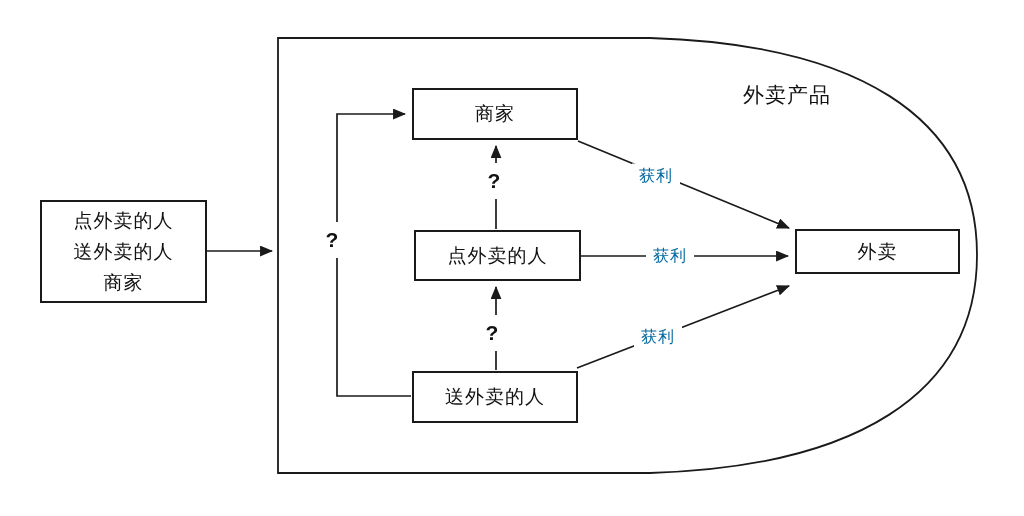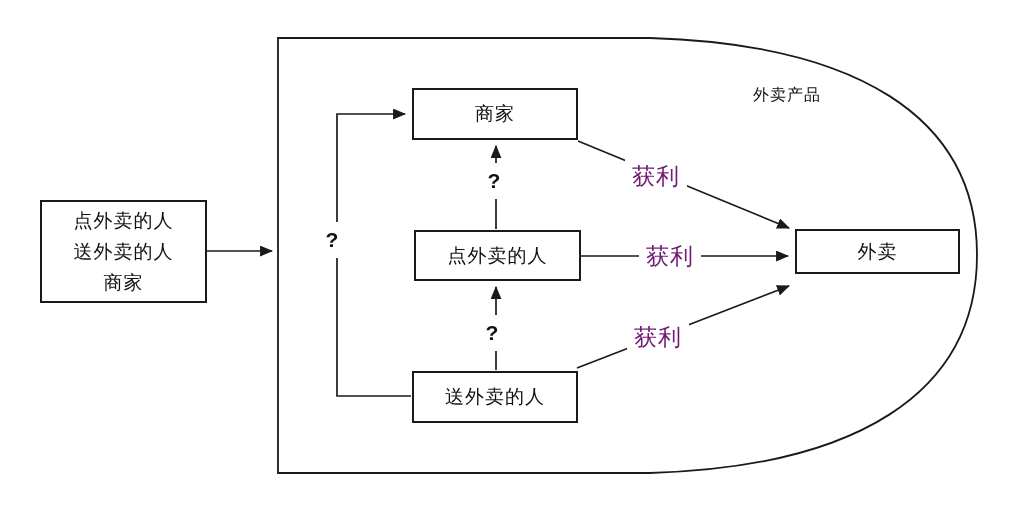--- a/index.html
+++ b/index.html
@@ -42,41 +42,41 @@
     align-items: center;
     justify-content: center;
     font-size: 19px;
     line-height: 31px;
     color: #111111;
     letter-spacing: 1px;
   }
   .flow-label {
     position: absolute;
     transform: translate(-50%, -50%);
-    font-size: 23px;
-    color: #701a75;
+    font-size: 16px;
+    color: #0369a1;
     background: #ffffff;
     padding: 2px 7px;
     white-space: nowrap;
     letter-spacing: 1px;
   }
   .q-label {
     position: absolute;
     transform: translate(-50%, -50%);
     font-size: 21px;
     font-weight: 600;
     color: #111111;
     background: #ffffff;
     padding: 6px 9px;
     white-space: nowrap;
   }
   .title-label {
     position: absolute;
     transform: translate(-50%, -50%);
-    font-size: 16px;
+    font-size: 21px;
     color: #111111;
     white-space: nowrap;
     letter-spacing: 1px;
   }
 </style>
 </head>
 <body>
 
 <div class="canvas">
 

